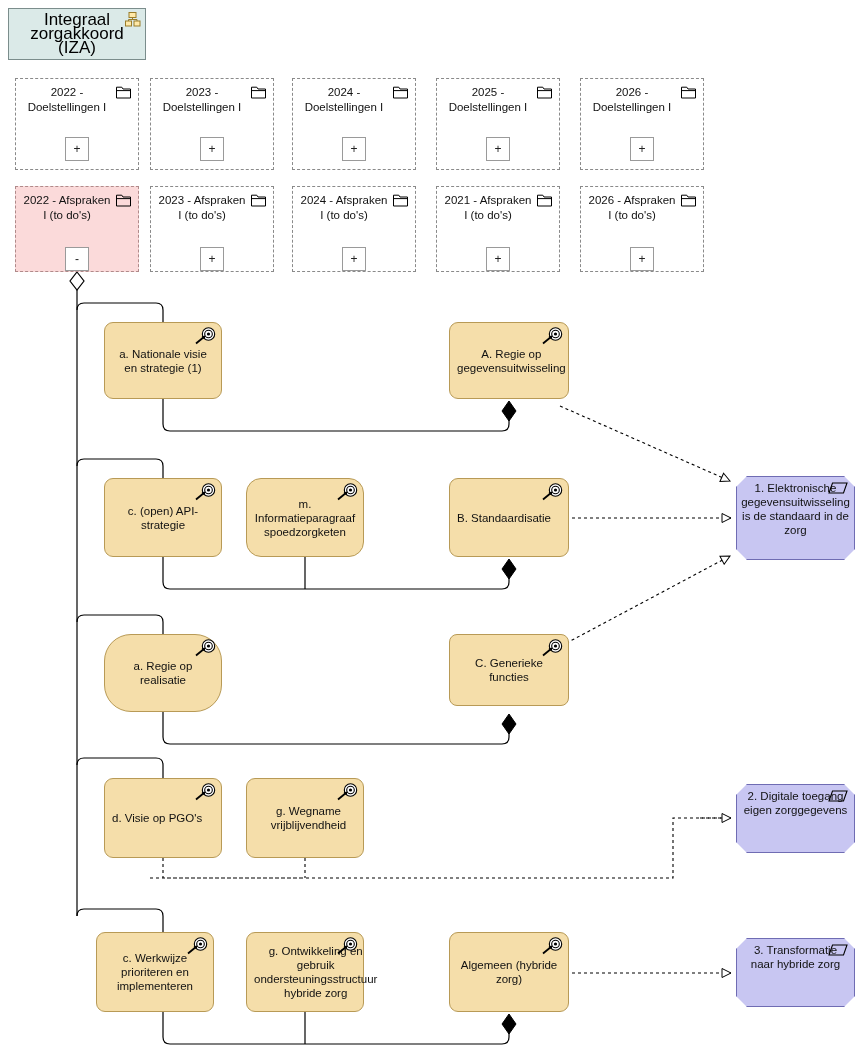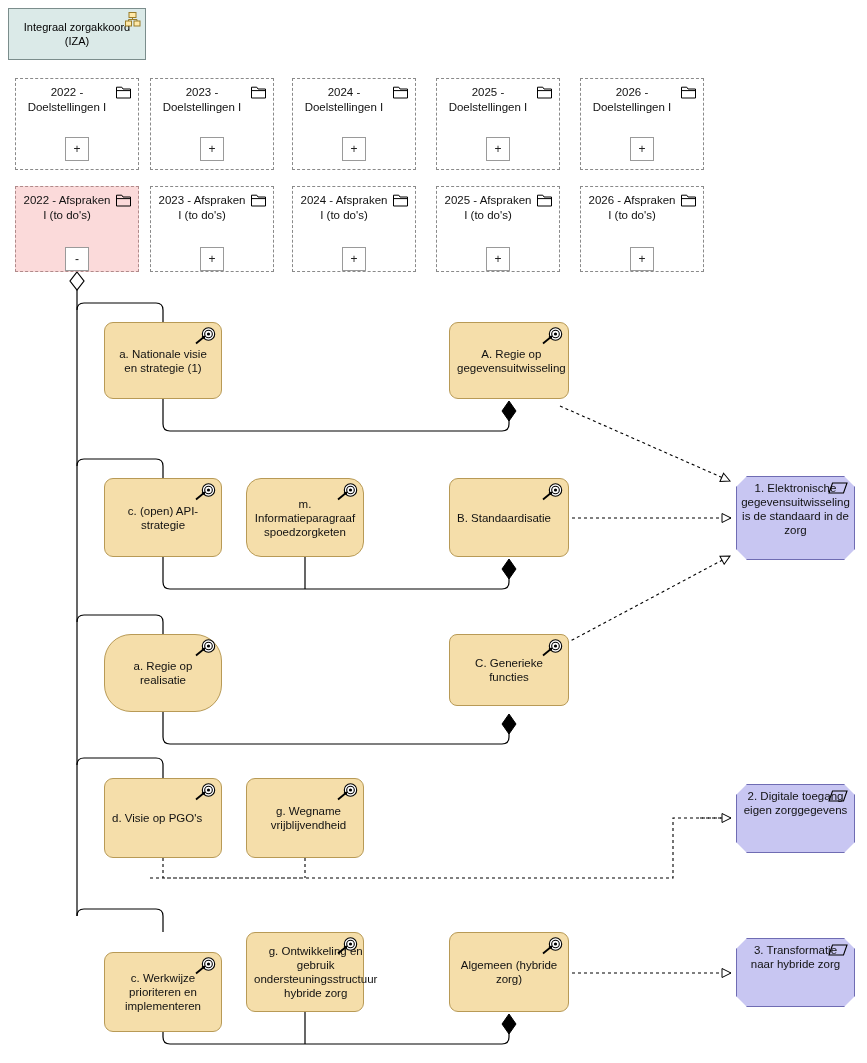--- a/index.html
+++ b/index.html
@@ -8,21 +8,21 @@
     font-family:"Liberation Sans","DejaVu Sans",sans-serif;
     color:#000;
   }
   #canvas{position:absolute;left:0;top:0;width:867px;height:1063px;}
   svg#wires{position:absolute;left:0;top:0;width:867px;height:1063px;pointer-events:none;}
 
   
   .grouping{
     position:absolute;background:#dbeae8;border:1px solid #7b8d8c;
     box-sizing:border-box;display:flex;align-items:center;justify-content:center;
-    text-align:center;font-size:11px;line-height:14px;padding:6px 6px;
+    text-align:center;font-size:17px;line-height:14px;padding:6px 6px;
   }
   .grouping .glabel{display:block;}
   .model-icon{position:absolute;right:4px;top:3px;width:16px;height:15px;}
 
   
   .yearbox{
     position:absolute;box-sizing:border-box;
     border:1px dashed #8a8a8a;background:transparent;
   }
   .yearbox.sel{background:#fbdada;border-color:#b08a8a;}
@@ -185,21 +185,21 @@
   <div class="yearbox" style="left:292px;top:186px;width:124px;height:86px;">
     <div class="ytitle">2024 - Afspraken I (to do's)</div>
     <svg class="folder-icon" viewBox="0 0 15 13">
       <path d="M0.5,3 L0.5,12 L14.5,12 L14.5,3 L7,3 L5.8,1.2 L0.5,1.2 z" fill="#fff" stroke="#000" stroke-width="1"></path>
       <path d="M0.5,4.6 L14.5,4.6" stroke="#000" stroke-width="1"></path>
     </svg>
     <div class="expander" style="bottom:0px;">+</div>
   </div>
 
   <div class="yearbox" style="left:436px;top:186px;width:124px;height:86px;">
-    <div class="ytitle">2025 - Afspraken I (to do's)</div>
+    <div class="ytitle">2021 - Afspraken I (to do's)</div>
     <svg class="folder-icon" viewBox="0 0 15 13">
       <path d="M0.5,3 L0.5,12 L14.5,12 L14.5,3 L7,3 L5.8,1.2 L0.5,1.2 z" fill="#fff" stroke="#000" stroke-width="1"></path>
       <path d="M0.5,4.6 L14.5,4.6" stroke="#000" stroke-width="1"></path>
     </svg>
     <div class="expander" style="bottom:0px;">+</div>
   </div>
 
   <div class="yearbox" style="left:580px;top:186px;width:124px;height:86px;">
     <div class="ytitle">2026 - Afspraken I (to do's)</div>
     <svg class="folder-icon" viewBox="0 0 15 13">
@@ -301,21 +301,21 @@
     <span>g. Wegname vrijblijvendheid</span>
     <svg class="goal-icon" viewBox="0 0 22 19">
       <circle cx="14.5" cy="7" r="6.2" fill="#fff" stroke="#000" stroke-width="1.1"></circle>
       <circle cx="14.5" cy="7" r="3.8" fill="#fff" stroke="#000" stroke-width="1.1"></circle>
       <circle cx="14.5" cy="7" r="1.6" fill="#000"></circle>
       <path d="M2,16.5 L10.5,9.5" stroke="#000" stroke-width="1.8"></path>
       <path d="M11.5,8.6 L7.6,9.6 L10.4,12.4 z" fill="#000"></path>
     </svg>
   </div>
 
-  <div class="goal" style="left:104px;top:932px;width:118px;height:80px;margin-top:20px;">
+  <div class="goal" style="left:96px;top:932px;width:118px;height:80px;">
     <span>c. Werkwijze prioriteren en implementeren</span>
     <svg class="goal-icon" viewBox="0 0 22 19">
       <circle cx="14.5" cy="7" r="6.2" fill="#fff" stroke="#000" stroke-width="1.1"></circle>
       <circle cx="14.5" cy="7" r="3.8" fill="#fff" stroke="#000" stroke-width="1.1"></circle>
       <circle cx="14.5" cy="7" r="1.6" fill="#000"></circle>
       <path d="M2,16.5 L10.5,9.5" stroke="#000" stroke-width="1.8"></path>
       <path d="M11.5,8.6 L7.6,9.6 L10.4,12.4 z" fill="#000"></path>
     </svg>
   </div>
 

